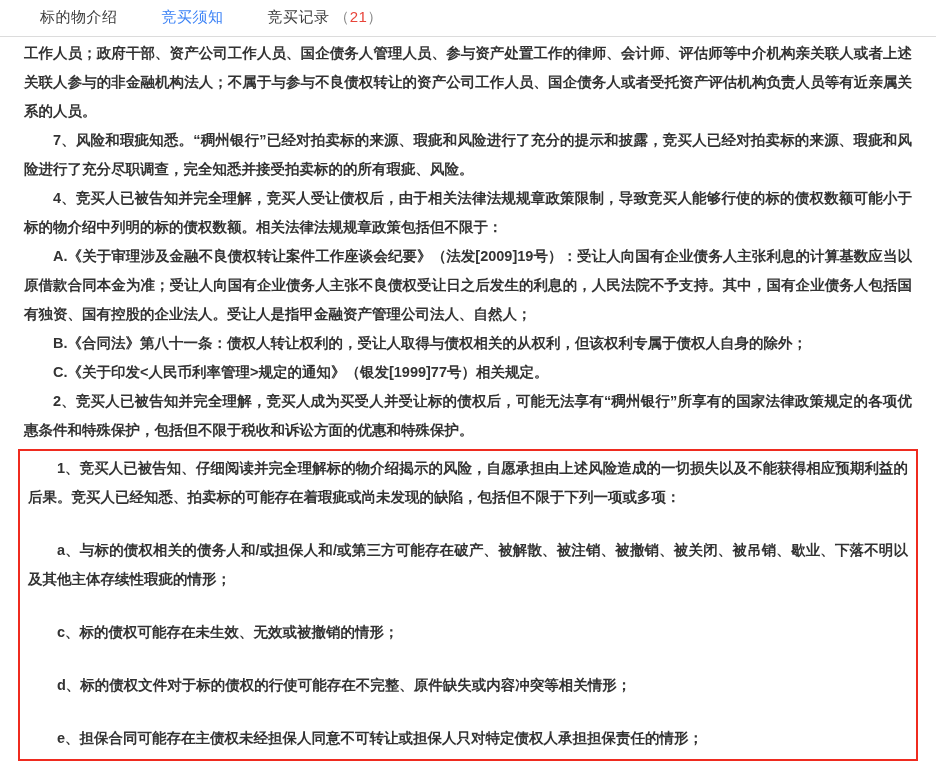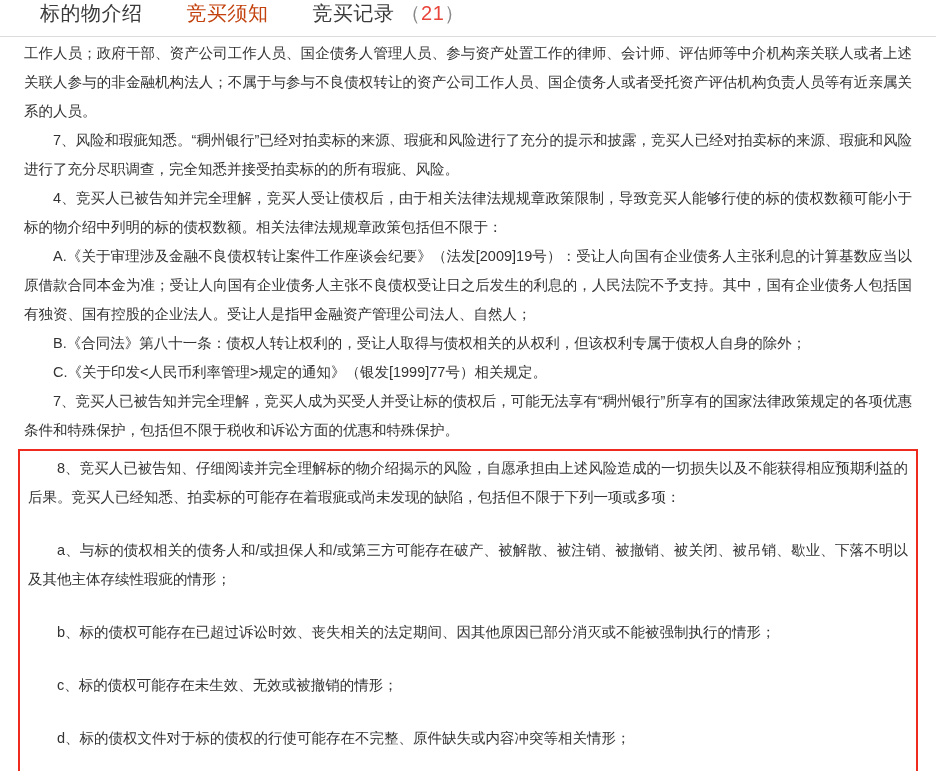--- a/index.html
+++ b/index.html
@@ -20,29 +20,29 @@
   .tabbar {
     display: flex;
     align-items: flex-end;
     height: 37px;
     background: #ffffff;
     border-bottom: 1px solid #dcdcdc;
     padding-left: 18px;
     box-sizing: border-box;
   }
   .tab {
-    font-size: 20px;
+    font-size: 15px;
     color: #3b3b3b;
     padding: 0 22px 9px 22px;
     cursor: pointer;
     white-space: nowrap;
     letter-spacing: 0.5px;
   }
   .tab.active {
-    color: #c2410c;
+    color: #3b82f6;
   }
   .tab .count {
     color: #e8443a;
     margin-left: 0;
   }
   .tab .paren {
     color: #888888;
   }
 
   
@@ -51,20 +51,21 @@
     padding: 6px 24px 0 24px;
     box-sizing: border-box;
     font-size: 14.5px;
     line-height: 29px;
     color: #333333;
     text-align: justify;
   }
   .doc p {
     margin: 0;
     text-indent: 2em;
+    font-weight: bold;
   }
   .doc p.noindent {
     text-indent: 0;
   }
   .doc p.clipped {
     
     margin-top: -4px;
   }
 
   
@@ -100,25 +101,24 @@
 </div>
 
 <div class="doc">
 
   <p class="clipped noindent">工作人员；政府干部、资产公司工作人员、国企债务人管理人员、参与资产处置工作的律师、会计师、评估师等中介机构亲关联人或者上述关联人参与的非金融机构法人；不属于与参与不良债权转让的资产公司工作人员、国企债务人或者受托资产评估机构负责人员等有近亲属关系的人员。</p>
   <p>7、风险和瑕疵知悉。“稠州银行”已经对拍卖标的来源、瑕疵和风险进行了充分的提示和披露，竞买人已经对拍卖标的来源、瑕疵和风险进行了充分尽职调查，完全知悉并接受拍卖标的的所有瑕疵、风险。</p>
   <p>4、竞买人已被告知并完全理解，竞买人受让债权后，由于相关法律法规规章政策限制，导致竞买人能够行使的标的债权数额可能小于标的物介绍中列明的标的债权数额。相关法律法规规章政策包括但不限于：</p>
   <p>A.《关于审理涉及金融不良债权转让案件工作座谈会纪要》（法发[2009]19号）：受让人向国有企业债务人主张利息的计算基数应当以原借款合同本金为准；受让人向国有企业债务人主张不良债权受让日之后发生的利息的，人民法院不予支持。其中，国有企业债务人包括国有独资、国有控股的企业法人。受让人是指甲金融资产管理公司法人、自然人；</p>
   <p>B.《合同法》第八十一条：债权人转让权利的，受让人取得与债权相关的从权利，但该权利专属于债权人自身的除外；</p>
   <p>C.《关于印发&lt;人民币利率管理&gt;规定的通知》（银发[1999]77号）相关规定。</p>
-  <p>7、竞买人已被告知并完全理解，竞买人成为买受人并受让标的债权后，可能无法享有“稠州银行”所享有的国家法律政策规定的各项优惠条件和特殊保护，包括但不限于税收和诉讼方面的优惠和特殊保护。</p>
+  <p>2、竞买人已被告知并完全理解，竞买人成为买受人并受让标的债权后，可能无法享有“稠州银行”所享有的国家法律政策规定的各项优惠条件和特殊保护，包括但不限于税收和诉讼方面的优惠和特殊保护。</p>
 
   <div class="redbox">
-    <p>8、竞买人已被告知、仔细阅读并完全理解标的物介绍揭示的风险，自愿承担由上述风险造成的一切损失以及不能获得相应预期利益的后果。竞买人已经知悉、拍卖标的可能存在着瑕疵或尚未发现的缺陷，包括但不限于下列一项或多项：</p>
+    <p>1、竞买人已被告知、仔细阅读并完全理解标的物介绍揭示的风险，自愿承担由上述风险造成的一切损失以及不能获得相应预期利益的后果。竞买人已经知悉、拍卖标的可能存在着瑕疵或尚未发现的缺陷，包括但不限于下列一项或多项：</p>
     <p class="sub">a、与标的债权相关的债务人和/或担保人和/或第三方可能存在破产、被解散、被注销、被撤销、被关闭、被吊销、歇业、下落不明以及其他主体存续性瑕疵的情形；</p>
-    <p class="sub">b、标的债权可能存在已超过诉讼时效、丧失相关的法定期间、因其他原因已部分消灭或不能被强制执行的情形；</p>
     <p class="sub">c、标的债权可能存在未生效、无效或被撤销的情形；</p>
     <p class="sub">d、标的债权文件对于标的债权的行使可能存在不完整、原件缺失或内容冲突等相关情形；</p>
     <p class="sub">e、担保合同可能存在主债权未经担保人同意不可转让或担保人只对特定债权人承担担保责任的情形；</p>
 
   </div>
 
 </div>
 
 </body></html>

